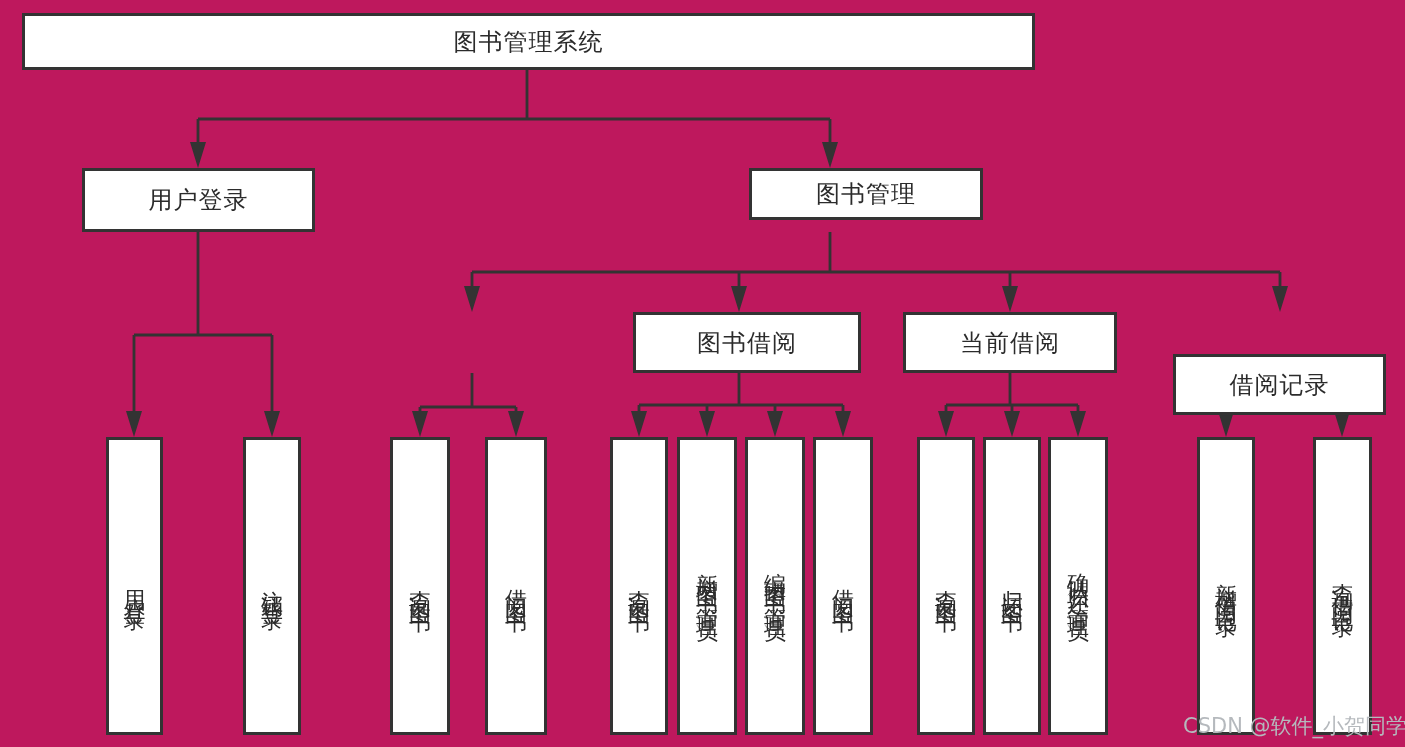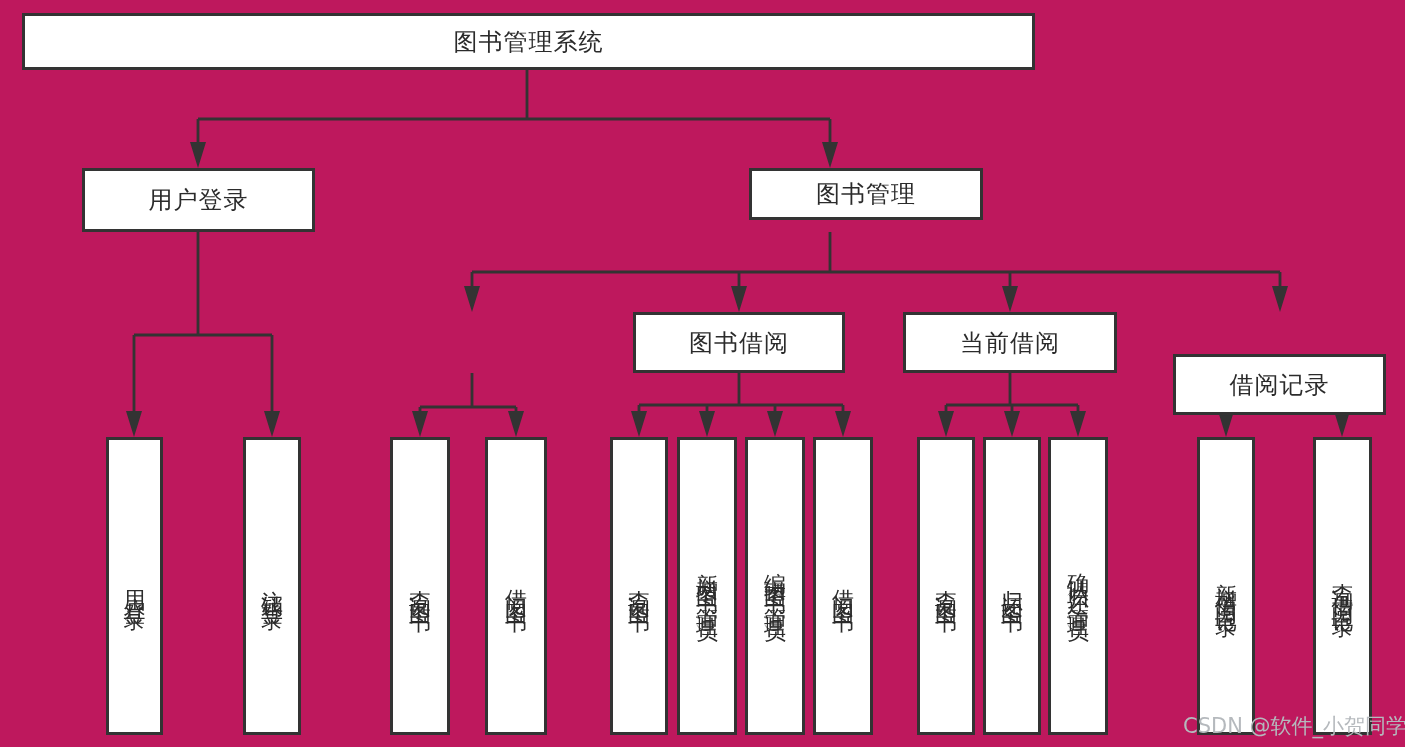--- a/index.html
+++ b/index.html
@@ -76,21 +76,21 @@
              M639 437 l-8 -26 h16 z M707 437 l-8 -26 h16 z M775 437 l-8 -26 h16 z M843 437 l-8 -26 h16 z
              M946 437 l-8 -26 h16 z M1012 437 l-8 -26 h16 z M1078 437 l-8 -26 h16 z
              M1226 437 l-8 -26 h16 z M1342 437 l-8 -26 h16 z" fill="#333333" stroke="none"></path>
   </svg>
 
   <div class="node h-node" style="left:22px; top:13px; width:1013px; height:57px;">图书管理系统</div>
 
   <div class="node h-node" style="left:82px; top:168px; width:233px; height:64px;">用户登录</div>
   <div class="node h-node" style="left:713px; top:168px; width:234px; height:52px;margin-left:36px;">图书管理</div>
 
-  <div class="node h-node" style="left:633px; top:312px; width:212px; height:61px;">图书借阅</div>
+  <div class="node h-node" style="left:633px; top:312px; width:228px; height:61px;">图书借阅</div>
   <div class="node h-node" style="left:903px; top:312px; width:214px; height:61px;text-align:right;">当前借阅</div>
   <div class="node h-node" style="left:1173px; top:312px; width:213px; height:61px;margin-top:42px;">借阅记录</div>
 
   <div class="node leaf" style="left:106px; top:437px; width:57px; height:298px;">用户登录</div>
   <div class="node leaf" style="left:243px; top:437px; width:58px; height:298px;">注销登录</div>
 
   <div class="node leaf" style="left:390px; top:437px; width:60px; height:298px;">查询图书</div>
   <div class="node leaf" style="left:485px; top:437px; width:62px; height:298px;">借阅图书</div>
 
   <div class="node leaf" style="left:610px; top:437px; width:58px; height:298px;">查询图书</div>

